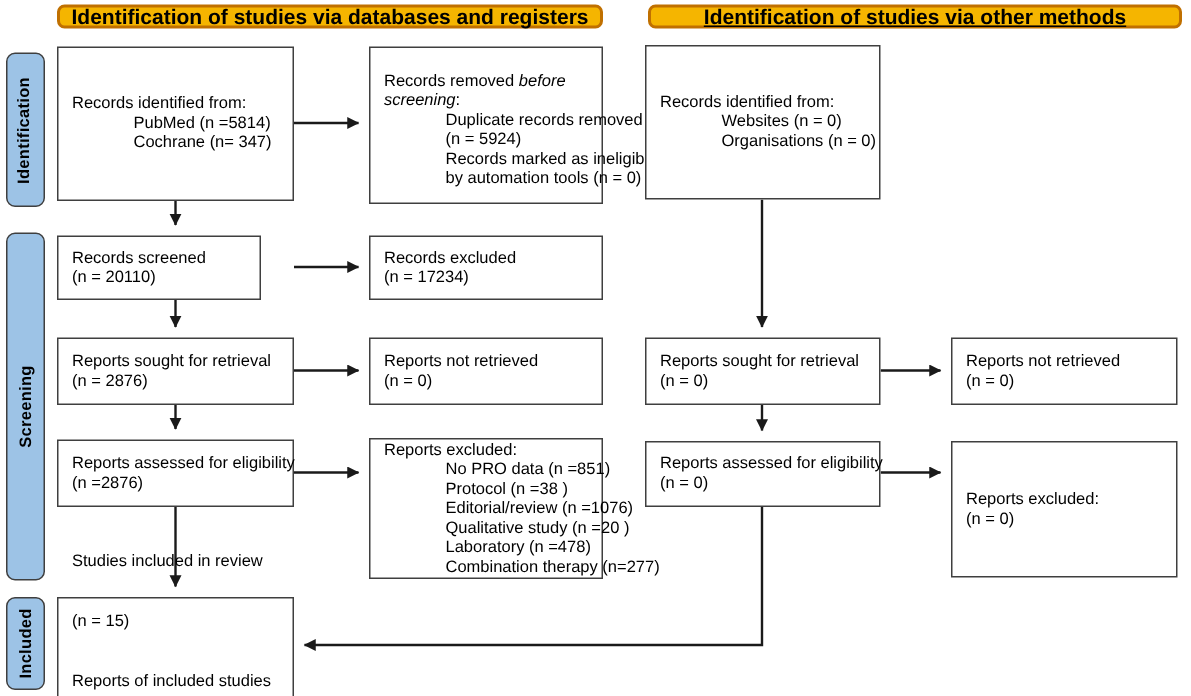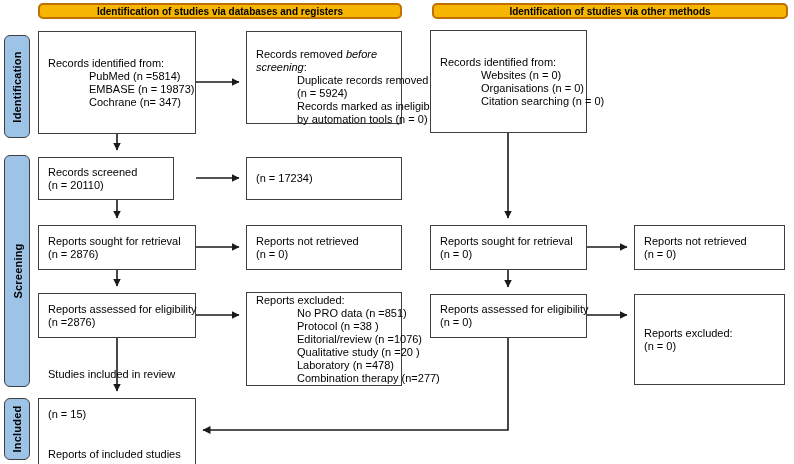--- a/index.html
+++ b/index.html
@@ -3,21 +3,21 @@
 <meta charset="utf-8">
 <style>
   html,body{margin:0;padding:0;background:#fff;}
   #stage{
     position:relative;width:794px;height:464px;background:#fff;overflow:hidden;
     font-family:"Liberation Sans","DejaVu Sans",sans-serif;color:#000;
   }
   .banner{
     position:absolute;height:16px;background:#F5B500;border:2px solid #C07000;
     border-radius:5px;display:flex;align-items:center;justify-content:center;
-    font-size:10px;font-weight:bold;box-sizing:border-box;
+    font-size:14px;font-weight:bold;box-sizing:border-box;
   }
   .stagebar{
     position:absolute;left:4px;width:26px;background:#9DC3E6;border:1.5px solid #3F3F3F;
     border-radius:6px;display:flex;align-items:center;justify-content:center;box-sizing:border-box;
   }
   .stagebar .vtext{
     transform:rotate(-90deg);white-space:nowrap;font-size:11px;font-weight:bold;letter-spacing:.2px;
   }
   .box{
     position:absolute;background:#fff;border:1.5px solid #3F3F3F;box-sizing:border-box;
@@ -56,36 +56,35 @@
       <line x1="508" y1="270" x2="508" y2="287" marker-end="url(#ah)"></line>
 
       <line x1="587" y1="247" x2="627" y2="247" marker-end="url(#ah)"></line>
       <line x1="587" y1="315" x2="627" y2="315" marker-end="url(#ah)"></line>
 
       <path d="M508,338 L508,430 L203,430" marker-end="url(#ah)"></path>
     </g>
   </svg>
 
   <div class="banner" style="left:38px;top:3px;width:364px;">Identification of studies via databases and registers</div>
-  <div class="banner" style="left:432px;top:3px;width:356px;">Identification of studies via other methods</div>
+  <div class="banner" style="left:432px;top:3px;width:356px;text-decoration:underline;">Identification of studies via other methods</div>
 
   <div class="stagebar" style="top:35px;height:103px;">
     <span class="vtext">Identification</span>
   </div>
   <div class="stagebar" style="top:155px;height:232px;">
     <span class="vtext">Screening</span>
   </div>
   <div class="stagebar" style="top:398px;height:62px;">
     <span class="vtext">Included</span>
   </div>
 
   <div class="box" style="left:38px;top:31px;width:158px;height:103px;">
       <div class="line">Records identified from:</div>
       <div class="line indent">PubMed  (n =5814)</div>
-      <div class="line indent">EMBASE  (n = 19873)</div>
       <div class="line indent">Cochrane (n= 347)</div>
     </div>
   <div class="box" style="left:38px;top:157px;width:136px;height:43px;">
       <div class="line">Records screened</div>
       <div class="line">(n = 20110)</div>
     </div>
   <div class="box" style="left:38px;top:225px;width:158px;height:45px;">
       <div class="line">Reports sought for retrieval</div>
       <div class="line">(n = 2876)</div>
     </div>
@@ -93,50 +92,50 @@
       <div class="line">Reports assessed for eligibility</div>
       <div class="line">(n =2876)</div>
     </div>
   <div class="box" style="left:38px;top:398px;width:158px;height:72px;gap:27px;">
       <div class="line">Studies included in review</div>
       <div class="line">(n = 15)</div>
       <div class="line">Reports of included studies</div>
       <div class="line">(n = 0)</div>
     </div>
 
-  <div class="box top" style="left:246px;top:31px;width:156px;height:93px;">
+  <div class="box top" style="left:246px;top:31px;width:156px;height:105px;">
       <div class="line"><span>Records removed </span><span style="font-style: italic;">before</span></div>
       <div class="line"><span style="font-style: italic;">screening</span><span>:</span></div>
       <div class="line indent">Duplicate records removed</div>
       <div class="line indent">(n = 5924)</div>
       <div class="line indent">Records marked as ineligible</div>
       <div class="line indent">by automation tools (n = 0)</div>
     </div>
   <div class="box" style="left:246px;top:157px;width:156px;height:43px;">
+      <div class="line">Records excluded</div>
       <div class="line">(n = 17234)</div>
     </div>
   <div class="box" style="left:246px;top:225px;width:156px;height:45px;">
       <div class="line">Reports not retrieved</div>
       <div class="line">(n = 0)</div>
     </div>
   <div class="box" style="left:246px;top:292px;width:156px;height:94px;">
       <div class="line">Reports excluded:</div>
       <div class="line indent">No PRO data (n =851)</div>
       <div class="line indent">Protocol  (n =38 )</div>
       <div class="line indent">Editorial/review (n =1076)</div>
       <div class="line indent">Qualitative study  (n =20 )</div>
       <div class="line indent">Laboratory (n =478)</div>
       <div class="line indent">Combination therapy (n=277)</div>
     </div>
 
   <div class="box" style="left:430px;top:30px;width:157px;height:103px;">
       <div class="line">Records identified from:</div>
       <div class="line indent">Websites (n = 0)</div>
       <div class="line indent">Organisations (n = 0)</div>
-      <div class="line indent">Citation searching (n = 0)</div>
     </div>
   <div class="box" style="left:430px;top:225px;width:157px;height:45px;">
       <div class="line">Reports sought for retrieval</div>
       <div class="line">(n = 0)</div>
     </div>
   <div class="box" style="left:430px;top:294px;width:157px;height:44px;">
       <div class="line">Reports assessed for eligibility</div>
       <div class="line">(n = 0)</div>
     </div>
 

